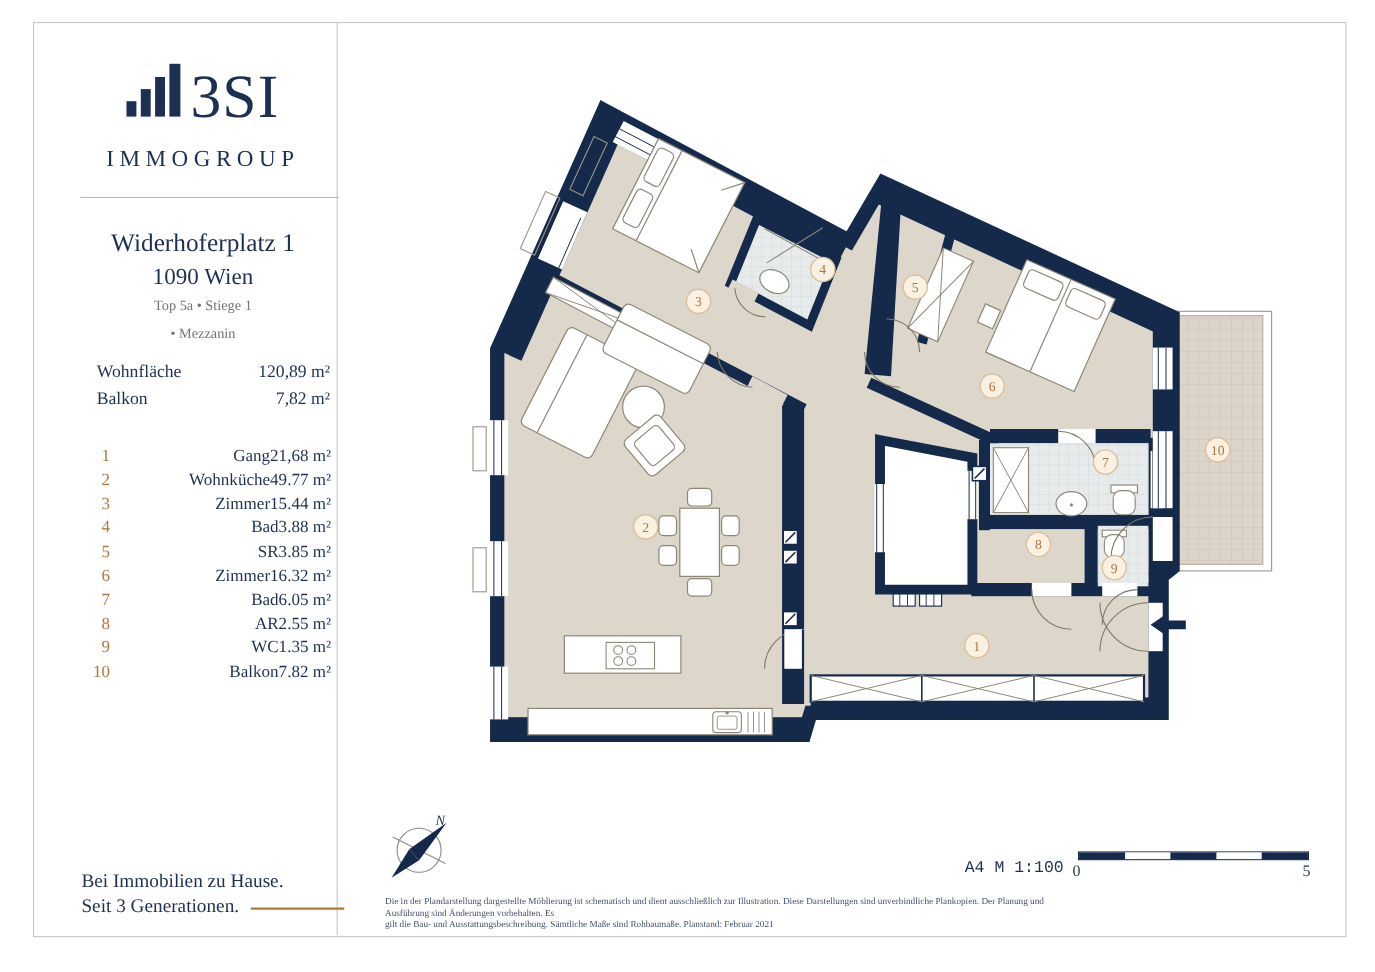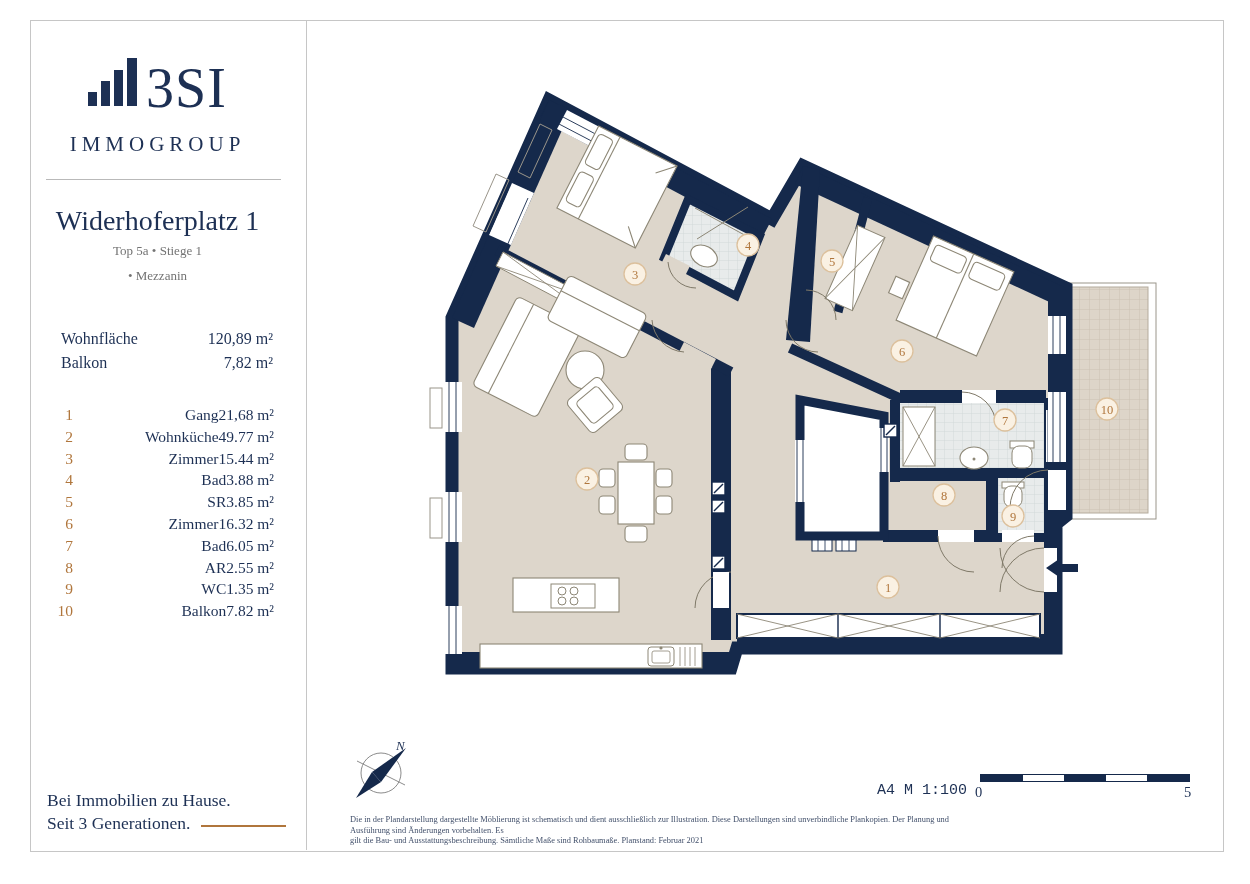--- a/index.html
+++ b/index.html
@@ -1,30 +1,30 @@
 <!DOCTYPE html>
 <html><head>
 <meta charset="utf-8">
 <style>
   html,body{margin:0;padding:0;background:#ffffff;}
   body{width:1250px;height:884px;position:relative;font-family:"Liberation Serif",serif;color:#1d3054;overflow:hidden;}
   .frame{position:absolute;left:30px;top:20px;width:1192px;height:830px;border:1px solid #c6c6c6;}
   .vdivider{position:absolute;left:306px;top:20px;width:1px;height:830px;background:#c6c6c6;}
   
-  .sidebar{position:absolute;left:20px;top:0;width:275px;height:772px;}
+  .sidebar{position:absolute;left:47px;top:0;width:275px;height:772px;}
   .logo{position:absolute;left:0;top:58px;width:275px;text-align:center;}
   .logo-row{display:flex;align-items:flex-end;justify-content:center;gap:0;}
   .bars{display:flex;align-items:flex-end;gap:4px;margin:0 9px 10px 0;}
   .bars span{display:block;background:#1d3054;}
   .b1{width:9px;height:14px;}.b2{width:9px;height:25px;}.b3{width:9px;height:36px;}.b4{width:10px;height:48px;}
   .logo-name{font-size:56px;line-height:56px;letter-spacing:1px;color:#1d3054;}
   .logo-sub{font-size:21px;letter-spacing:5px;margin-top:16px;color:#1d3054;}
   .logo-rule{position:absolute;left:26px;top:179px;width:235px;height:1px;background:#b9b9b9;}
   .addr{position:absolute;left:0;top:204px;width:275px;text-align:center;}
-  .addr-title{font-size:28px;line-height:34px;}
+  .addr-title{font-size:23px;line-height:34px;}
   .addr-city{font-size:21px;line-height:27px;}
   .addr-unit{font-size:13px;line-height:25px;color:#737373;}
   .metrics{position:absolute;left:41px;top:327px;width:212px;font-size:16px;}
   .metric-row{display:flex;justify-content:space-between;line-height:24px;}
   .rooms{position:absolute;left:27px;top:404px;width:227px;font-size:15.5px;}
   .room-row{display:flex;line-height:21.8px;}
   .room-row .nr{width:26px;text-align:right;color:#b0763c;}
   .room-row .nm{margin-left:17px;flex:1;text-align:right;}
   .room-row .ar{text-align:left;white-space:nowrap;}
   .tagline{position:absolute;left:27px;top:789px;font-size:17.5px;line-height:23px;}
@@ -56,20 +56,21 @@
           <span class="b4"></span>
         </div>
       <div class="logo-name">3SI</div>
     </div>
     <div class="logo-sub">IMMOGROUP</div>
   </div>
   <div class="logo-rule"></div>
 
   <div class="addr">
     <div class="addr-title">Widerhoferplatz 1</div>
+    <div class="addr-city">1090 Wien</div>
     <div class="addr-unit">Top 5a • Stiege 1</div>
     <div class="addr-unit">• Mezzanin</div>
   </div>
 
   <div class="metrics" id="metric-rows">
       <div class="metric-row">
         <span>Wohnfläche</span>
         <span>120,89 m²</span>
       </div>
       <div class="metric-row">

